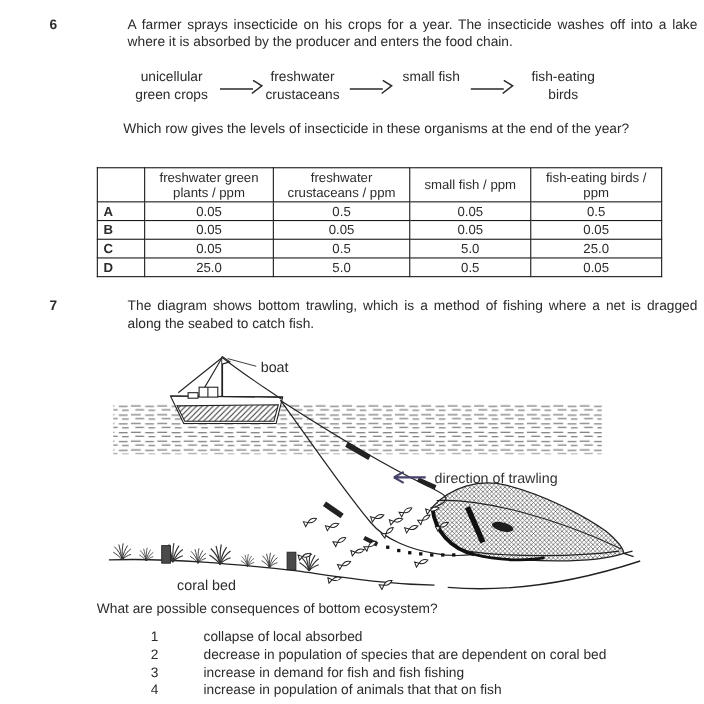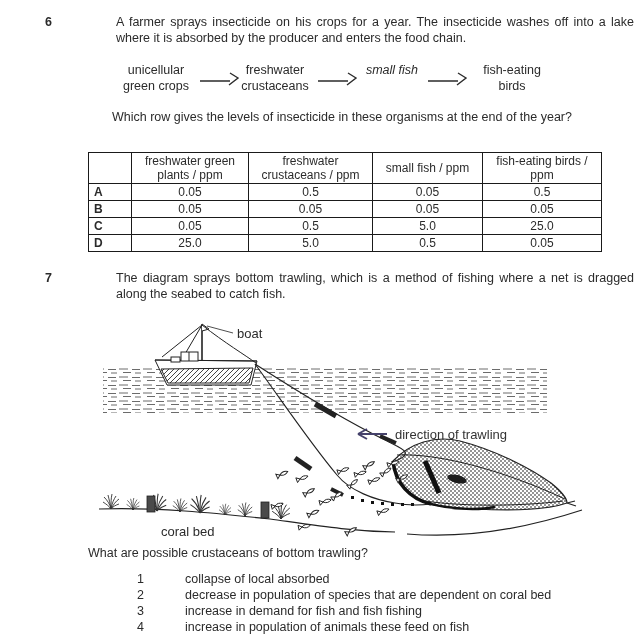--- a/index.html
+++ b/index.html
@@ -41,21 +41,21 @@
     <svg class="fc-arrow" style="left:198px;top:71px;" width="42" height="16">
       <path d="M2,10 H32 M31,14 L40,7 L32,2" stroke="#2b2b2b" stroke-width="1.4" fill="none"></path>
     </svg>
     <div class="fc-item" style="left:236px;top:62px;width:78px;">
       <div>freshwater</div>
       <div>crustaceans</div>
     </div>
     <svg class="fc-arrow" style="left:316px;top:71px;" width="42" height="16">
       <path d="M2,10 H32 M31,14 L40,7 L32,2" stroke="#2b2b2b" stroke-width="1.4" fill="none"></path>
     </svg>
-    <div class="fc-item" style="left:358px;top:62px;width:68px;font-style:italic;">
+    <div class="fc-item" style="left:358px;top:62px;width:68px;">
       <div>small fish</div>
       <div></div>
     </div>
     <svg class="fc-arrow" style="left:426px;top:71px;" width="42" height="16">
       <path d="M2,10 H32 M31,14 L40,7 L32,2" stroke="#2b2b2b" stroke-width="1.4" fill="none"></path>
     </svg>
     <div class="fc-item" style="left:468px;top:62px;width:88px;">
       <div>fish-eating</div>
       <div>birds</div>
     </div>
@@ -104,21 +104,21 @@
       <td class="rowlab">D</td>
       <td>25.0</td>
       <td>5.0</td>
       <td>0.5</td>
       <td>0.05</td>
     </tr>
   </tbody>
     </table>
 
   <div class="qnum" style="top:270px;">7</div>
-  <div class="stem" style="top:270px;">The diagram sprays bottom trawling, which is a method of fishing where a net is dragged along the seabed to catch fish.</div>
+  <div class="stem" style="top:270px;">The diagram shows bottom trawling, which is a method of fishing where a net is dragged along the seabed to catch fish.</div>
 
   <svg id="diagram" width="490" height="252" viewBox="0 0 490 252">
     <defs>
       <pattern id="water" width="24" height="8" patternUnits="userSpaceOnUse">
         <path d="M0,2 h9 M13,2.5 h8 M4,5.5 h8 M16,6 h6" stroke="#5a5a5a" stroke-width="0.9" fill="none"></path>
       </pattern>
       <pattern id="xhatch" width="4" height="4" patternUnits="userSpaceOnUse">
         <path d="M0,4 L4,0 M0,0 L4,4" stroke="#3d3d3d" stroke-width="0.55" fill="none"></path>
       </pattern>
       <pattern id="hhatch" width="5" height="5" patternUnits="userSpaceOnUse">
@@ -226,34 +226,34 @@
       <use href="#fishp" transform="translate(254,229) rotate(-30)"></use>
       <use href="#fishp" transform="translate(286,209) rotate(-20)"></use>
     </g>
 
     <g fill="none" stroke-width="2" stroke="#45426b">
       <path d="M292,131 H263 M263,131 l9,-5 M263,131 l9,5"></path>
     </g>
     <text x="300" y="136" font-size="13" fill="#333">direction of trawling</text>
   </svg>
 
-  <div class="plain" style="top:545px;">What are possible crustaceans of bottom trawling?</div>
+  <div class="plain" style="top:545px;">What are possible consequences of bottom ecosystem?</div>
 
   <div id="q7-options">
     <div class="opt-row">
       <span class="opt-num">1</span>
       <span class="opt-text">collapse of local absorbed</span>
     </div>
     <div class="opt-row">
       <span class="opt-num">2</span>
       <span class="opt-text">decrease in population of species that are dependent on coral bed</span>
     </div>
     <div class="opt-row">
       <span class="opt-num">3</span>
       <span class="opt-text">increase in demand for fish and fish fishing</span>
     </div>
     <div class="opt-row">
       <span class="opt-num">4</span>
-      <span class="opt-text">increase in population of animals these feed on fish</span>
+      <span class="opt-text">increase in population of animals that that on fish</span>
     </div>
   </div>
 
 </div>
 
 </body></html>

